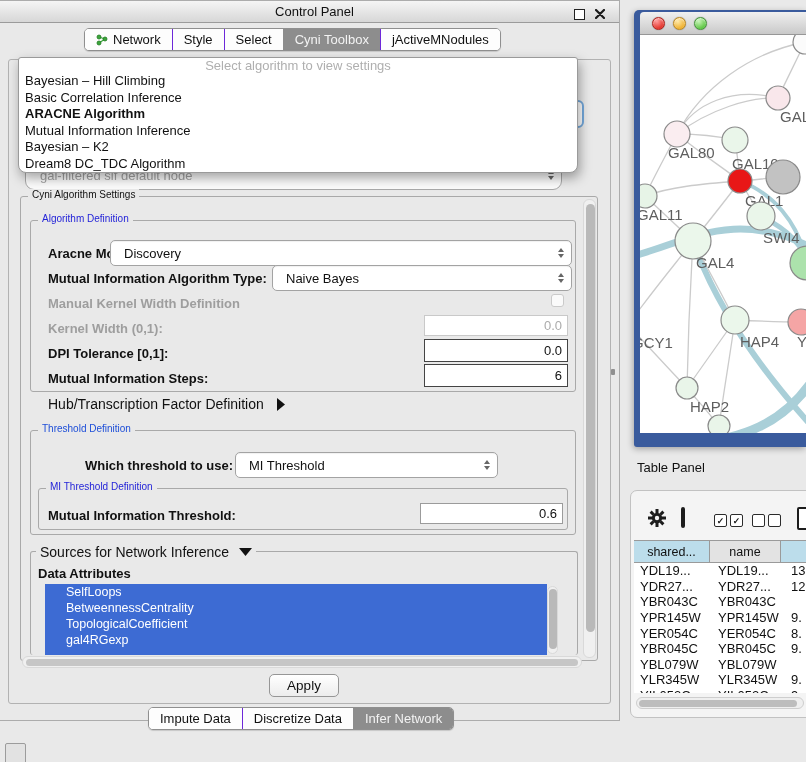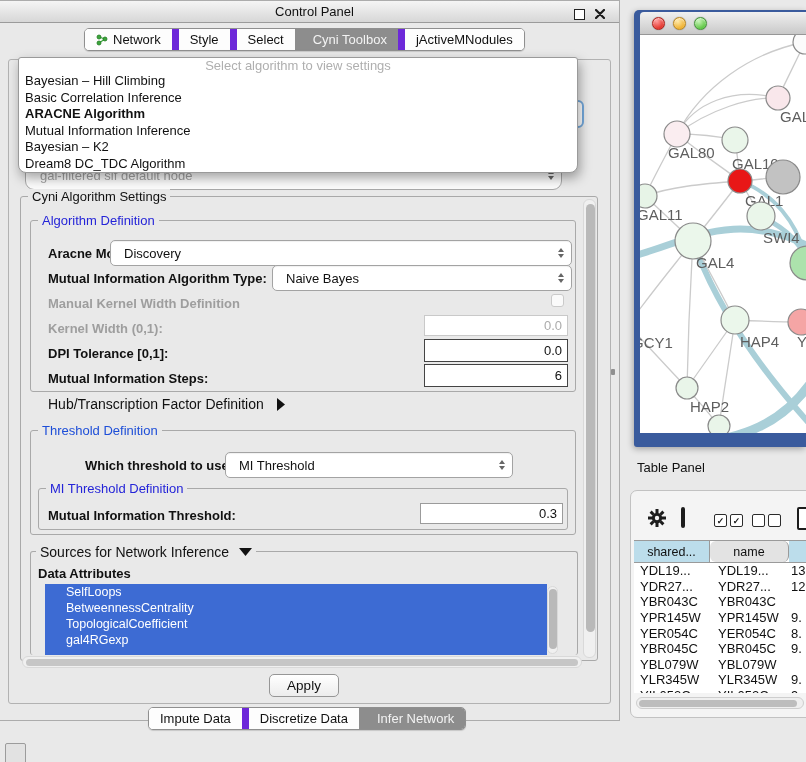--- a/index.html
+++ b/index.html
@@ -10,42 +10,42 @@
              border:1px solid #ACACAC;border-left:none;box-sizing:border-box;}
   .cp-titlebar{position:absolute;left:0;top:0;width:100%;height:22px;
                background:linear-gradient(#F5F5F5,#D7D7D7);border-bottom:1px solid #9B9B9B;
                display:flex;align-items:center;box-sizing:border-box;justify-content:center;}
   .cp-title{font-size:13px;padding-left:10px;}
   .cp-btns{position:absolute;right:14px;top:4px;display:flex;gap:10px;align-items:center;}
   .float-box{width:9px;height:9px;border:1.5px solid #222;background:#fff;}
   
   .tabgroup{position:absolute;display:flex;border:1px solid #8F8F8F;border-radius:5px;
             overflow:hidden;background:#FDFDFD;font-size:13px;box-shadow:0 1px 1px rgba(0,0,0,.15);}
-  .tab{padding:3px 11px;border-left:7px solid #6d28d9;display:flex;align-items:center;gap:5px;
+  .tab{padding:3px 11px;border-left:1px solid #6d28d9;display:flex;align-items:center;gap:5px;
        background:#FDFDFD;color:#111;white-space:nowrap;}
   .tab:first-child{border-left:none;}
   .tab.selected{background:#8D8D8D;color:#F3F3F3;border-left-color:#8D8D8D;}
   .content-panel{position:absolute;left:8px;top:58px;width:603px;height:645px;
                  border:1px solid #B2B2B2;border-radius:3px;background:#E9E9E9;box-sizing:border-box;}
   
   .dropdown{position:absolute;left:18px;top:57px;width:560px;height:116px;background:#fff;
             border:1px solid #9A9A9A;border-radius:3px 3px 8px 8px;z-index:50;font-size:13px;
             box-shadow:2px 5px 12px rgba(0,0,0,.35);box-sizing:border-box;overflow:hidden;}
   .dd-prompt{height:15px;line-height:15px;text-align:center;color:#AFAFAF;}
   .dd-item{height:16.5px;line-height:16.5px;padding-left:6px;white-space:nowrap;}
   .dd-item.bold{font-weight:bold;}
   
   .bg-combo{position:absolute;left:25px;top:160px;width:537px;height:30px;background:#FBFBFB;
             border:1px solid #A8A8A8;border-radius:9px;z-index:1;display:flex;align-items:center;
             font-size:13px;color:#A2A2A2;padding-left:14px;box-sizing:border-box;}
   .focus-frag{position:absolute;left:558px;top:100px;width:26px;height:28px;background:#fff;
               border:2px solid #74A9DC;border-radius:6px;z-index:1;box-sizing:border-box;}
   
   .group{position:absolute;border:1px solid #A9A9A9;border-radius:3px;box-sizing:border-box;}
-  .group-label{position:absolute;font-size:13px;background:#E9E9E9;padding:0 4px;white-space:nowrap;z-index:3;}
+  .group-label{position:absolute;font-size:10px;background:#E9E9E9;padding:0 4px;white-space:nowrap;z-index:3;}
   .blue{color:#2424D8;} .green{color:#1d4ed8;}
   .lbl{position:absolute;font-size:13px;font-weight:bold;white-space:nowrap;}
   .lbl.plain{font-weight:normal;font-size:14px;}
   .lbl.disabled{color:#9E9E9E;}
   
   .combo{position:absolute;background:#fff;border:1px solid #A3A3A3;border-radius:5px;
          font-size:13px;display:flex;align-items:center;padding-left:13px;box-sizing:border-box;
          box-shadow:inset 0 1px 1px rgba(0,0,0,.06);}
   .spin{position:absolute;right:7px;top:50%;transform:translateY(-50%);display:flex;
         flex-direction:column;gap:2px;align-items:center;}
@@ -89,21 +89,21 @@
           border:1px solid #C2C2C2;border-radius:7px;box-sizing:border-box;}
   .ticon{position:absolute;}
   .cb{width:11px;height:11px;border:1.6px solid #2B2B2B;border-radius:2px;display:inline-flex;
       align-items:center;justify-content:center;font-size:9px;font-weight:bold;background:#fff;box-sizing:content-box;}
   .split-icon{width:17px;height:17px;border:2.4px solid #1C1C1C;border-radius:2px;position:relative;background:#fff;}
   .split-icon::after{content:"";position:absolute;left:50%;top:0;bottom:0;width:2.4px;margin-left:-1.2px;background:#1C1C1C;}
   .doc-icon{width:15px;height:19px;border:2.4px solid #1C1C1C;border-radius:2px;background:#fff;}
   .ttable{position:absolute;left:634px;top:540px;width:172px;background:#fff;border-top:1px solid #9A9A9A;}
   .thead{display:flex;height:21px;border-bottom:1px solid #9A9A9A;font-size:12.5px;}
   .th{display:flex;align-items:center;justify-content:center;border-right:1px solid #9A9A9A;box-sizing:border-box;}
-  .th.c0{width:76px;} .th.c1{width:79px;border-radius:6px;} .th.c2{flex:1;border-right:none;}
+  .th.c0{width:76px;} .th.c1{width:71px;} .th.c2{flex:1;border-right:none;}
   .tbody{height:130px;overflow:hidden;font-size:13px;}
   .trow{display:flex;height:15.6px;align-items:center;}
   .tcell{white-space:nowrap;overflow:hidden;box-sizing:border-box;}
   .tcell.c0{width:76px;padding-left:6px;} .tcell.c1{width:75px;padding-left:8px;} .tcell.c2{flex:1;padding-left:6px;}
   .htrack{position:absolute;left:636px;top:697px;width:168px;height:12px;background:#EFEFEF;
           border:1px solid #CECECE;border-radius:6px;box-sizing:border-box;}
   .hthumb{position:absolute;left:2px;top:1.5px;width:158px;height:7.5px;background:#BDBDBD;border-radius:4px;}
   .net-icon circle{fill:#3BA53B;stroke:#1F7A1F;stroke-width:.8;}
   .mini-sq{position:absolute;left:5px;top:743px;width:21px;height:21px;border:1.5px solid #9C9C9C;
            background:#E2E2E2;border-radius:2px;box-sizing:border-box;}
@@ -234,34 +234,34 @@
     <svg width="10" height="13" viewBox="0 0 10 13" style="margin-left:8px;vertical-align:-2px;">
         <path d="M1 0 L9 6.5 L1 13 Z" fill="#111"></path>
       </svg>
   </div>
 
   
   <div class="group" style="left:30px;top:430px;width:546px;height:105px;"></div>
   <div class="group-label green" style="left:38px;top:423px;">Threshold Definition</div>
 
   <div class="lbl" style="left:85px;top:458px;">Which threshold to use:</div>
-  <div class="combo" style="left:225px;top:452px;width:288px;height:26px;">
+  <div class="combo" style="left:235px;top:452px;width:263px;height:26px;">
     <span>MI Threshold</span>
     <span class="spin">
         <span class="tri-up"></span>
         <span class="tri-dn"></span>
       </span>
   </div>
 
   <div class="group" style="left:38px;top:488px;width:530px;height:42px;"></div>
   <div class="group-label blue" style="left:46px;top:481px;">MI Threshold Definition</div>
 
   <div class="lbl" style="left:48px;top:508px;">Mutual Information Threshold:</div>
   <div class="field mid" style="left:420px;top:503px;width:143px;height:21px;">
-    <span>0.3</span>
+    <span>0.6</span>
   </div>
 
   
   <div class="group" style="left:30px;top:551px;width:548px;height:104px;border-bottom:none;"></div>
   <div class="group-label" style="left:36px;top:544px;font-size:14px;">
     <span>Sources for Network Inference</span>
     <svg width="13" height="9" viewBox="0 0 13 9" style="margin-left:6px;vertical-align:1px;">
         <path d="M0 1 L13 1 L6.5 9 Z" fill="#111"></path>
       </svg>
   </div>

